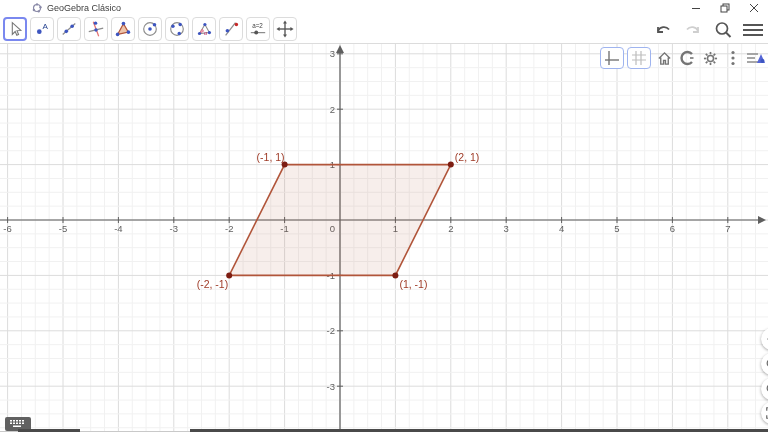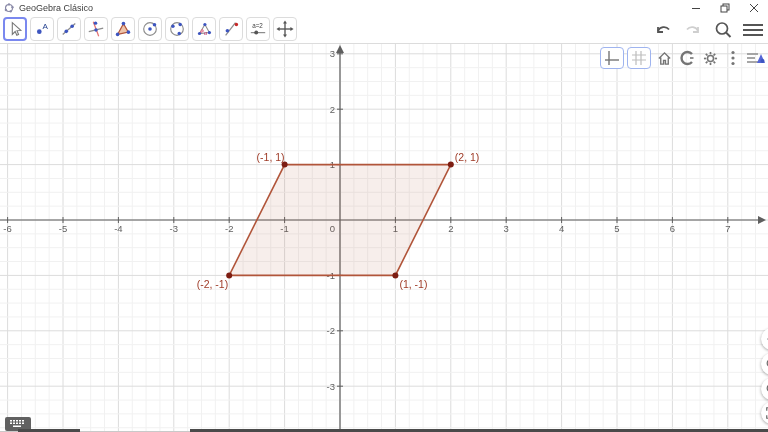--- a/index.html
+++ b/index.html
@@ -1,19 +1,19 @@
 <!DOCTYPE html>
 <html><head>
 <meta charset="utf-8">
 <style>
   * { margin:0; padding:0; box-sizing:border-box; }
   html,body { width:768px; height:432px; overflow:hidden; background:#fff;
               font-family:"Liberation Sans", sans-serif; }
   .titlebar { position:absolute; top:0; left:0; width:768px; height:15px; background:#fff;
-              display:flex; align-items:center; }
+              display:flex; align-items:center;padding-left:28px; }
   .app-logo { margin-left:4px; width:10px; height:10px; }
   .app-title { margin-left:5px; font-size:9px; color:#3c3c3c; }
   .win-controls { position:absolute; right:0; top:0; height:15px; display:flex; }
   .win-btn { width:29px; height:15px; display:flex; align-items:center; justify-content:center; }
   .toolbar { position:absolute; top:15px; left:0; width:768px; height:29px; background:#fff;
              border-bottom:1px solid #dcdcdc; display:flex; align-items:center; padding-left:3px; }
   .tool-btn { width:24px; height:24px; border:1px solid #dcdcdc; border-radius:4px; background:#fff;
               margin-right:3px; display:flex; align-items:center; justify-content:center; }
   .tool-btn.selected { border:2px solid #7a88ef; }
   .toolbar-right { position:absolute; right:4px; top:15px; height:29px; display:flex; align-items:center; gap:8px; }

